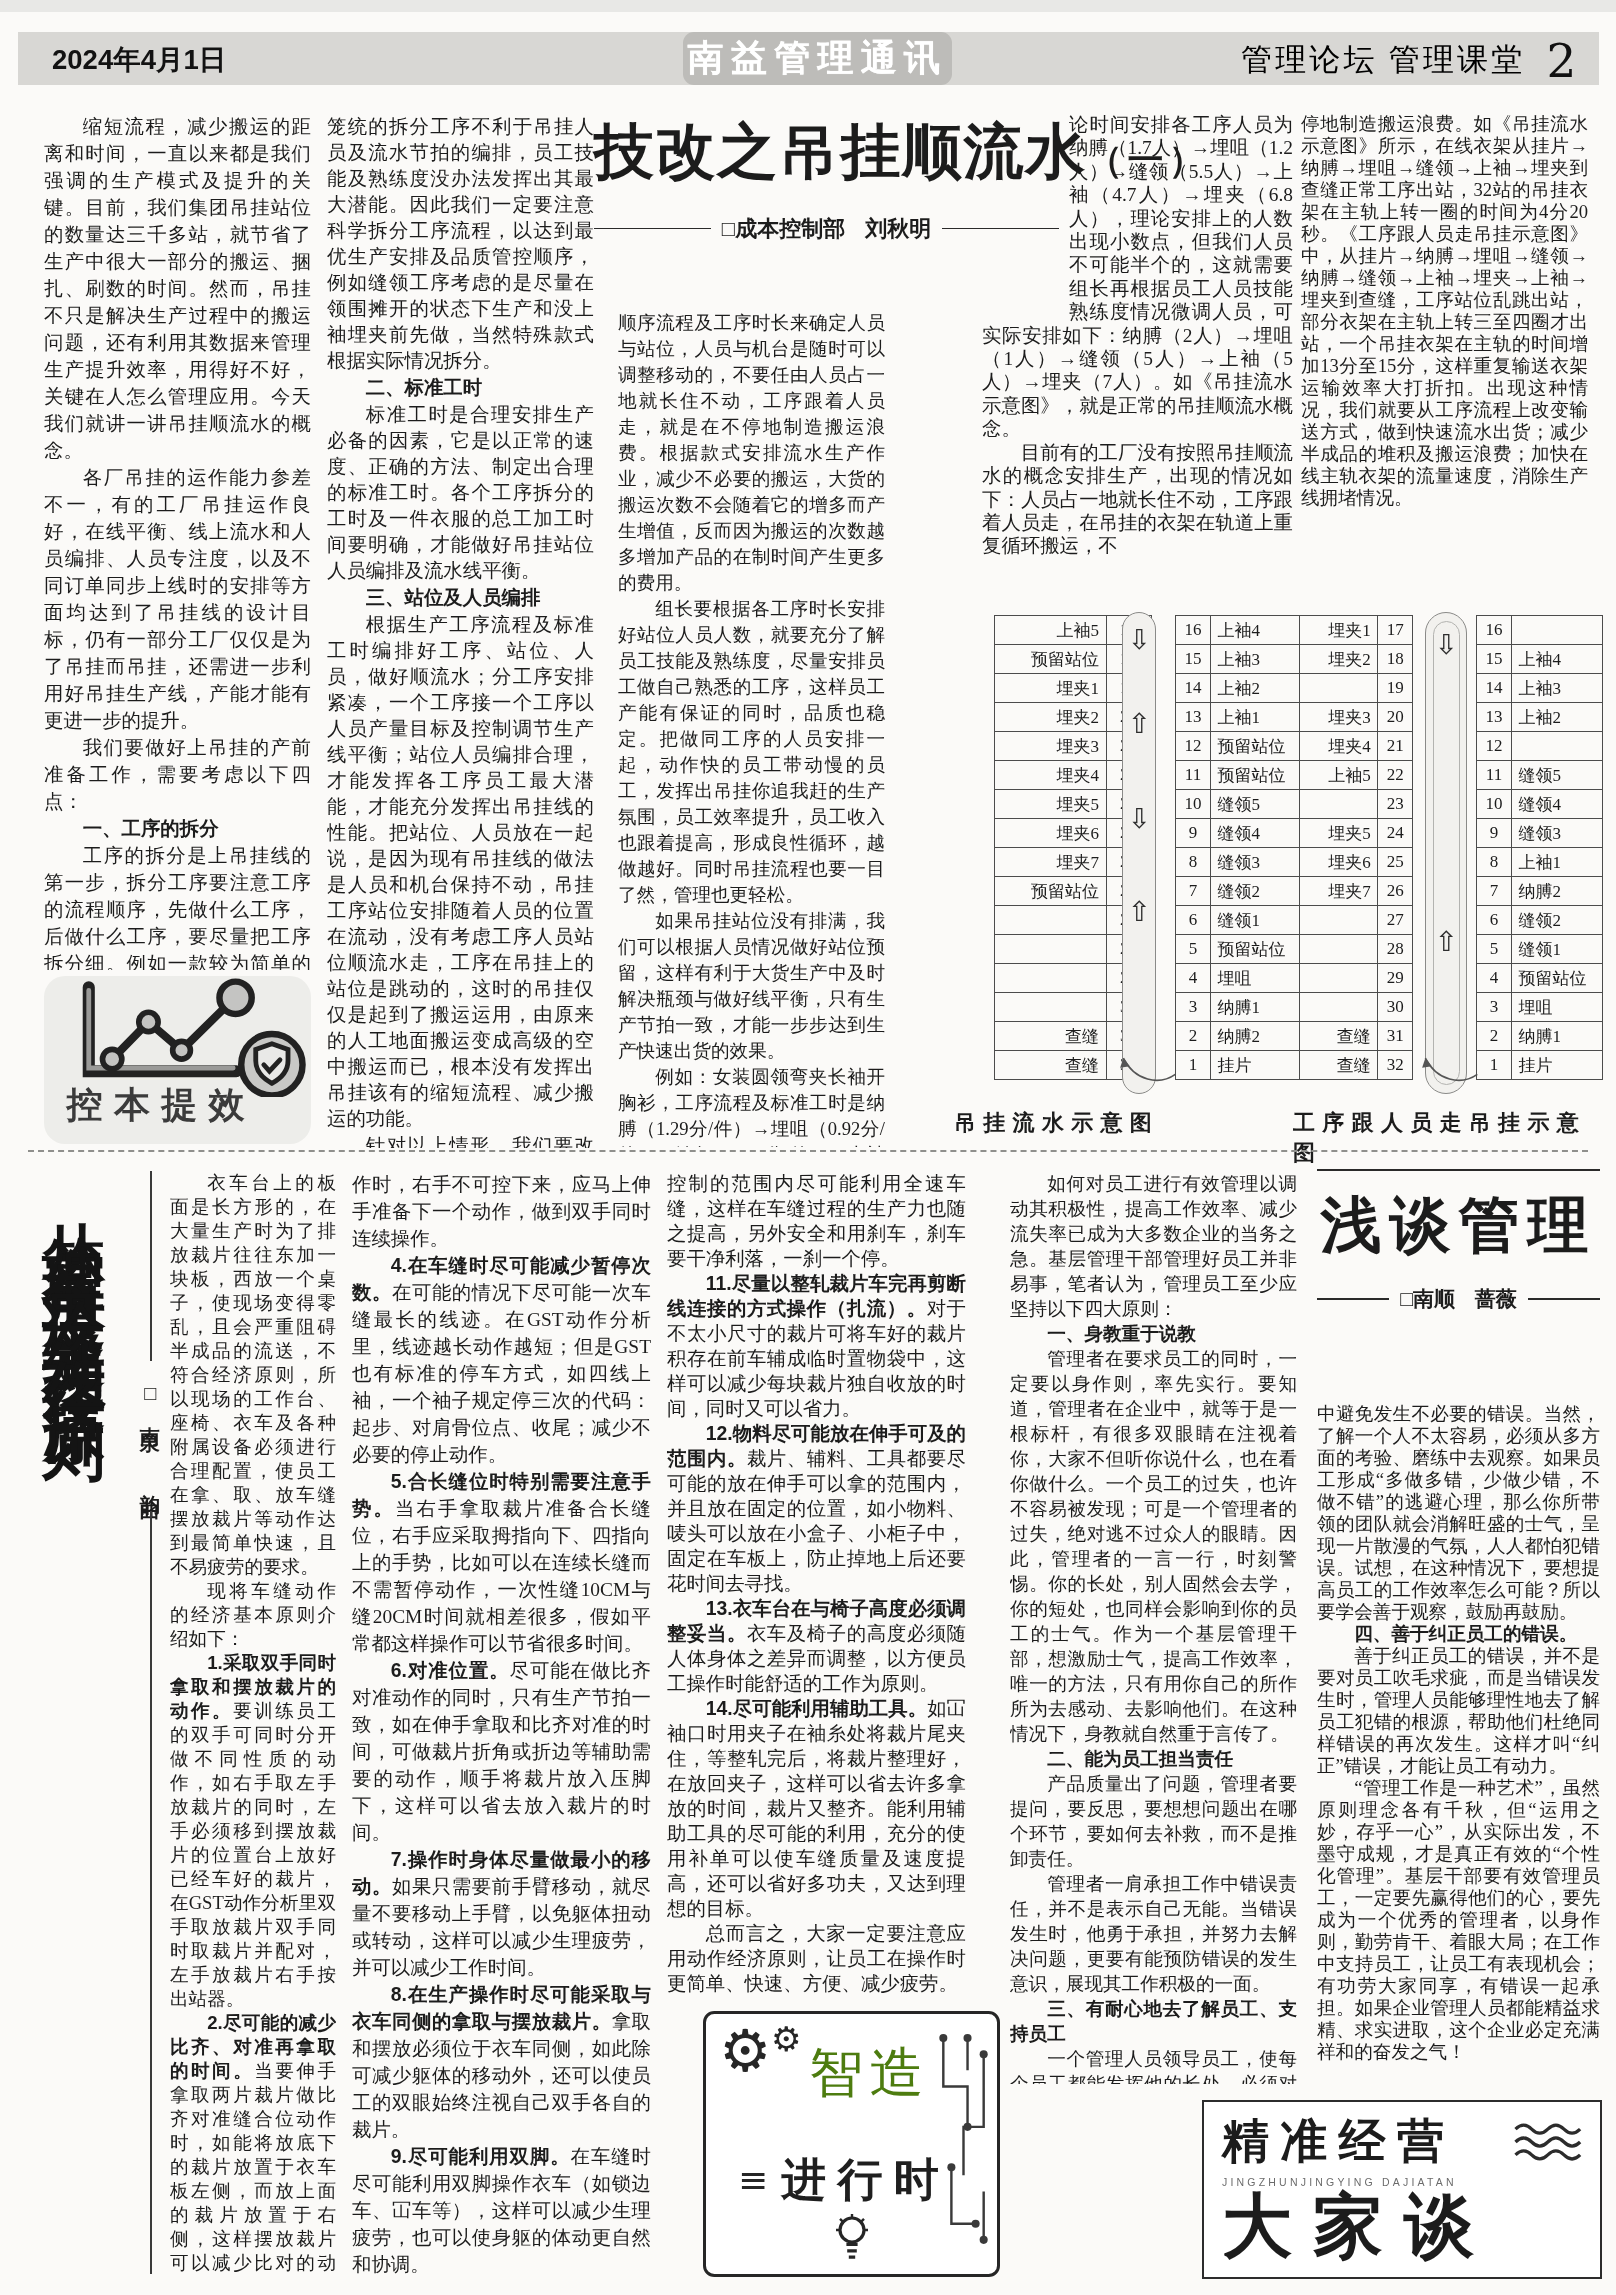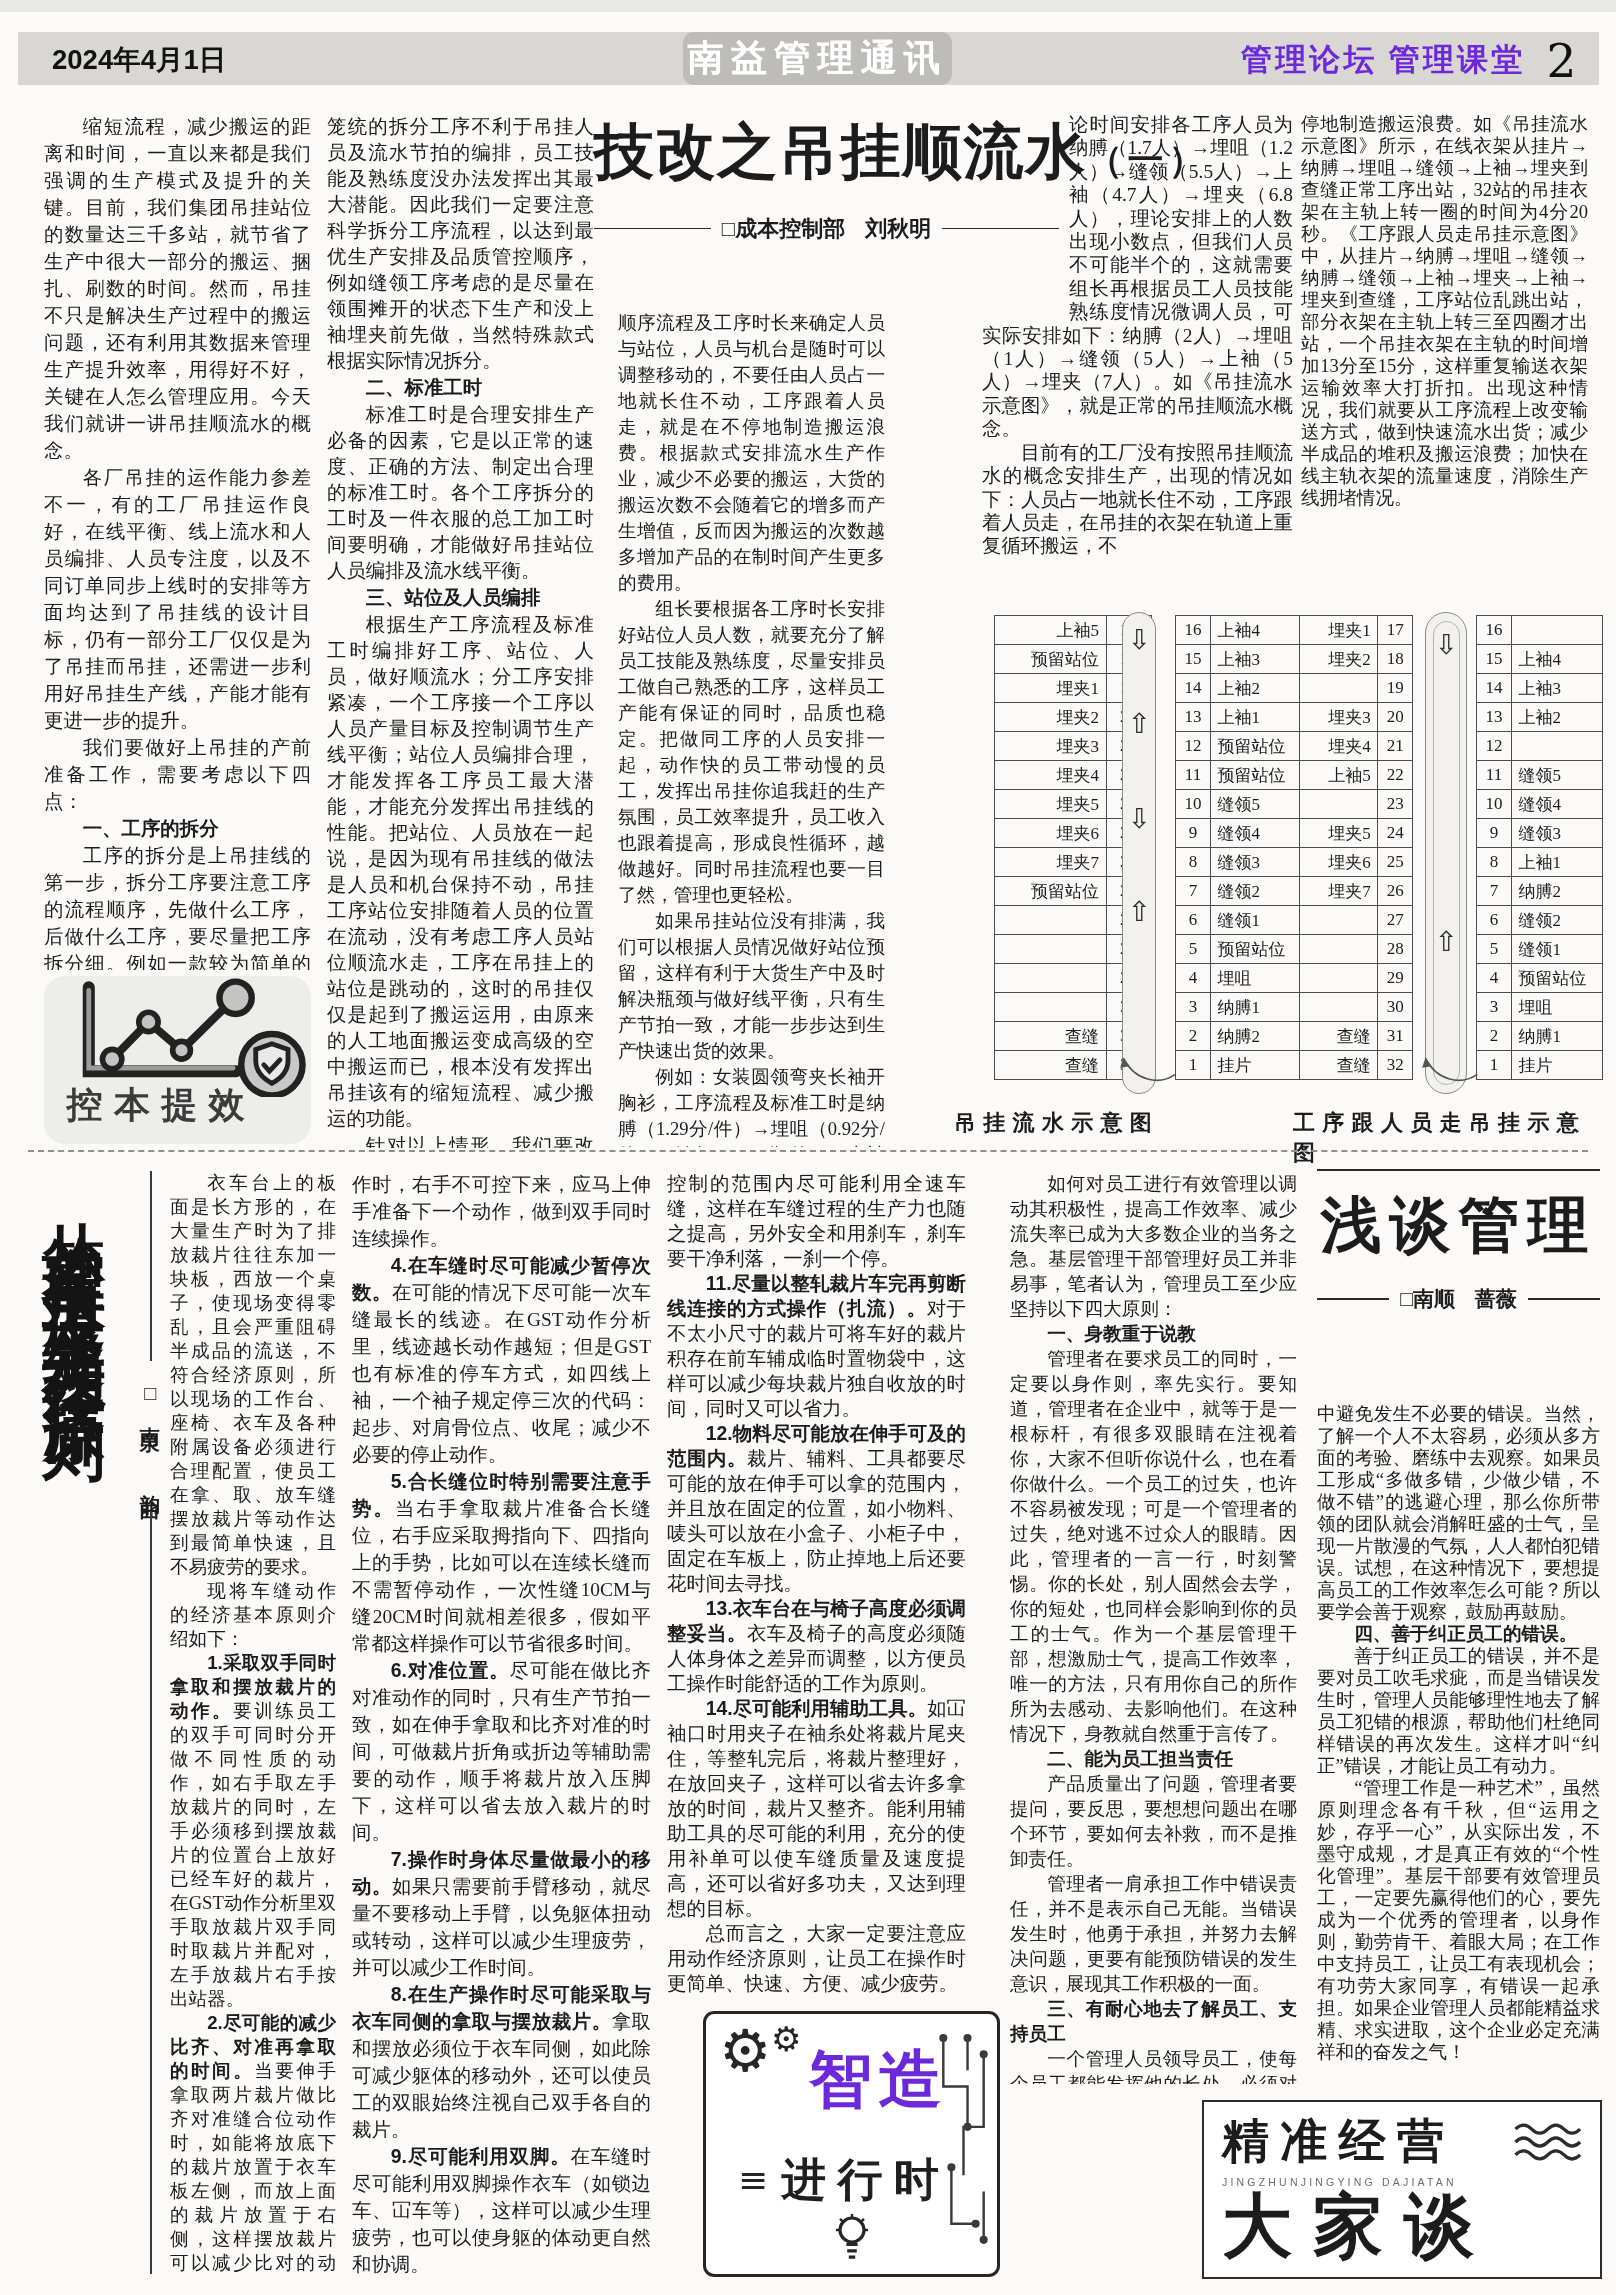--- a/index.html
+++ b/index.html
@@ -6,21 +6,21 @@
   .page{position:relative;width:1617px;height:2295px;background:#fbfaf8;margin:12px auto;
         font-family:"Liberation Serif","DejaVu Serif",serif;color:#1c1c1c;overflow:hidden;}
   
   .hdr{position:absolute;left:18px;top:20px;width:1581px;height:53px;background:#d8d7d4;}
   .hdr .date{position:absolute;left:34px;top:9.7px;font-family:"Liberation Sans","DejaVu Sans",sans-serif;
              font-weight:700;font-size:27.5px;color:#121212;}
   .mast-box{position:absolute;left:665px;top:0;width:269px;height:53px;background:#bdbcb9;
             display:flex;align-items:center;justify-content:center;border-radius:11px;}
   .mast-box span{color:#ffffff;font-weight:700;font-size:36px;letter-spacing:7.3px;text-shadow:0 0 0.8px #fff;}
   .hdr .right{position:absolute;right:22.6px;top:4.8px;display:flex;align-items:center;gap:21px;}
-  .hdr .right .sect{font-weight:700;font-size:31px;letter-spacing:3.2px;color:#6d28d9;}
+  .hdr .right .sect{font-weight:400;font-size:31px;letter-spacing:3.2px;color:#000000;}
   .hdr .right .pn{font-family:"DejaVu Serif",serif;font-size:47px;line-height:1;color:#111;}
   
   .col{position:absolute;overflow:hidden;text-align:justify;}
   .para{margin:0;text-indent:2em;}
   .para.pn{text-indent:0;}
   .para .lead{font-family:"Liberation Sans","DejaVu Sans",sans-serif;font-weight:700;}
   
   .top-zone{position:absolute;left:0;top:89px;width:1617px;height:1049px;}
   .c1{left:44px;top:12px;width:267px;height:857px;font-size:19.4px;line-height:27px;}
   .c2{left:327px;top:12px;width:267px;height:1035px;font-size:19.4px;line-height:26px;}
@@ -79,21 +79,21 @@
   .mg-title .byline-row{margin-top:18px;}
   .mg-title .by{font-size:21px;}
   
   .smart-box{position:absolute;left:703px;top:850px;width:291px;height:260px;border:3.2px solid #262626;
              border-radius:11.3px;background:#fff;overflow:hidden;}
   .smart-box .gears{position:absolute;left:13px;top:8px;color:#262626;
                     font-family:"DejaVu Sans",sans-serif;line-height:1;}
   .smart-box .g1{font-size:58px;}
   .smart-box .g2{font-size:34px;vertical-align:top;}
   .smart-box .l1{position:absolute;left:103px;top:22.6px;font-family:"Liberation Sans","DejaVu Sans",sans-serif;
-                 font-weight:700;font-size:63px;letter-spacing:6.5px;color:#6d28d9;}
+                 font-weight:400;font-size:54px;letter-spacing:6.5px;color:#4d7c0f;}
   .smart-box .l2row{position:absolute;left:32px;top:136px;display:flex;align-items:center;gap:13px;}
   .smart-box .stack{font-family:"DejaVu Sans",sans-serif;font-size:36px;color:#262626;line-height:1;}
   .smart-box .l2{font-family:"Liberation Sans","DejaVu Sans",sans-serif;font-weight:900;
                  font-size:45px;letter-spacing:11.3px;color:#1f1f1f;}
   .smart-box svg.bulb{position:absolute;left:128px;top:200px;}
   .smart-box svg.circuit{position:absolute;right:4.8px;top:16px;}
   
   .jz-box{position:absolute;left:1202px;top:939px;width:400px;height:179px;border:2.4px solid #2c2c2c;
           background:#fff;overflow:hidden;padding:8px 18px;box-sizing:border-box;}
   .jz-box .row1{display:flex;align-items:center;justify-content:space-between;}

